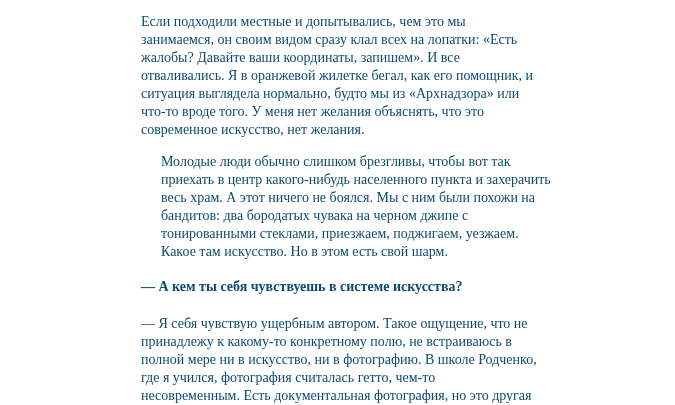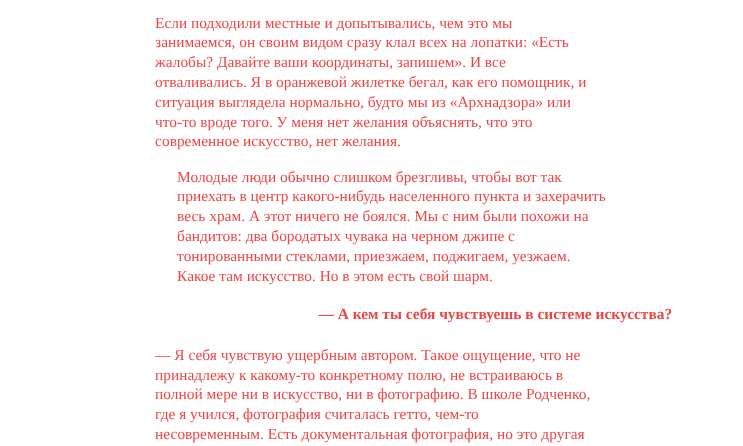--- a/index.html
+++ b/index.html
@@ -12,35 +12,35 @@
     height: 405px;
     background: #ffffff;
     overflow: hidden;
     font-family: "Liberation Serif", "DejaVu Serif", serif;
   }
   .article-column {
     position: absolute;
     left: 141px;
     top: 13px;
     width: 470px;
-    color: #ef4444;
+    color: #0c4a6e;
   }
   .para {
     margin: 0;
     font-size: 14px;
     line-height: 18px;
     white-space: pre;        
     text-align: left;
   }
   .para.bold {
     font-weight: bold;
   }
   .mb14 { margin-bottom: 14px; }
   .mb17 { margin-bottom: 17px; margin-left: 20px; }
-  .mb19 { margin-bottom: 19px; text-align: right; }
+  .mb19 { margin-bottom: 19px; }
 </style>
 </head>
 <body>
 
 <main>
   <div class="article-column">
     <p class="para mb14">Если подходили местные и допытывались, чем это мы
 занимаемся, он своим видом сразу клал всех на лопатки: «Есть
 жалобы? Давайте ваши координаты, запишем». И все
 отваливались. Я в оранжевой жилетке бегал, как его помощник, и

